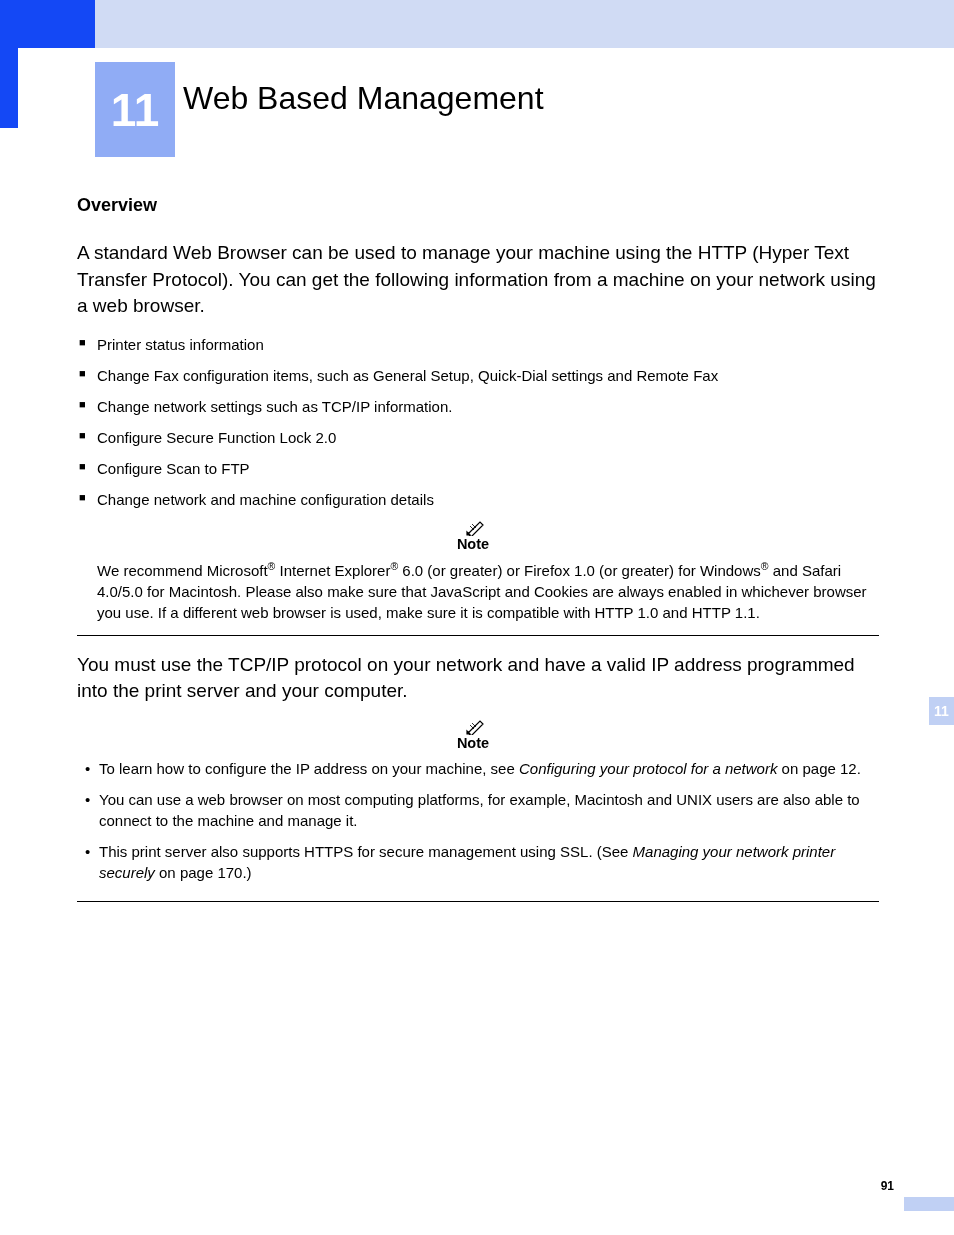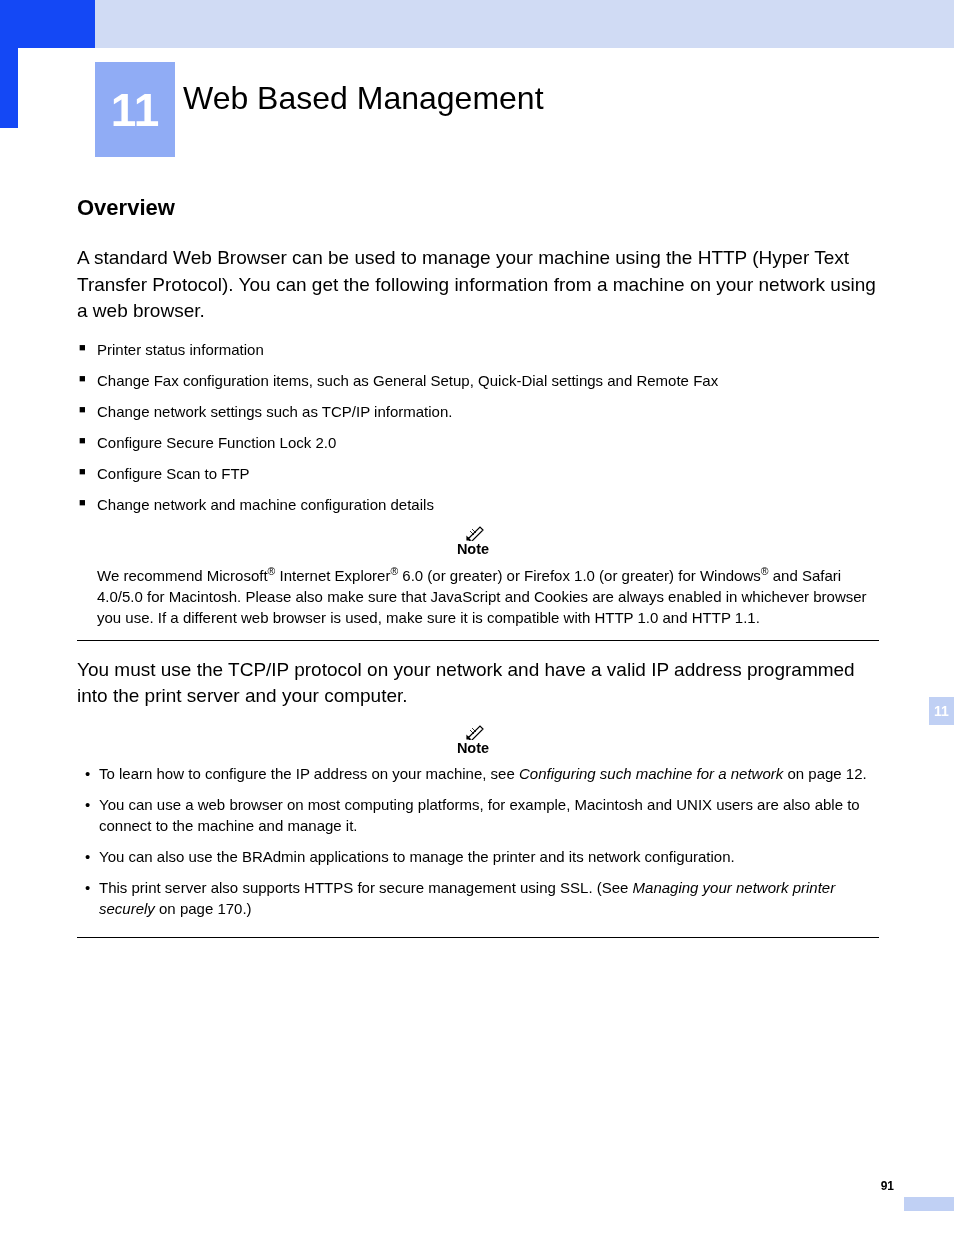--- a/index.html
+++ b/index.html
@@ -58,21 +58,21 @@
       font-size: 32px;
       font-weight: normal;
     }
     .content {
       position: absolute;
       top: 195px;
       left: 77px;
       width: 802px;
     }
     .h2 {
-      font-size: 22px;
+      font-size: 18px;
       font-weight: bold;
       margin-bottom: 24px;
     }
     .para {
       font-size: 19px;
       line-height: 1.4;
       margin-bottom: 14px;
     }
     .bullet-list {
     }
@@ -222,24 +222,23 @@
     <div class="note-head">
       <svg class="note-icon" viewBox="0 0 20 16">
           <path d="M2 14 L14 2 L17 5 L5 17 Z M1 15 L4 15 L1 12 Z" fill="none" stroke="#000" stroke-width="1.2"></path>
           <path d="M4 6 L8 10 M6 4 L10 8" stroke="#000" stroke-width="0.8"></path>
         </svg>
       <span class="note-label">Note</span>
       <div class="note-line"></div>
     </div>
     <div style="padding-bottom:8px;">
       <div class="dot-item">
-        <span>To learn how to configure the IP address on your machine, see </span><span class="italic-link">Configuring such machine for a network</span><span> on page 12.</span>
+        <span>To learn how to configure the IP address on your machine, see </span><span class="italic-link">Configuring your protocol for a network</span><span> on page 12.</span>
       </div>
       <div class="dot-item">You can use a web browser on most computing platforms, for example, Macintosh and UNIX users are also able to connect to the machine and manage it.</div>
-      <div class="dot-item">You can also use the BRAdmin applications to manage the printer and its network configuration.</div>
       <div class="dot-item">
         <span>This print server also supports HTTPS for secure management using SSL. (See </span><span class="italic-link">Managing your network printer securely</span><span> on page 170.)</span>
       </div>
     </div>
     <div class="note-bottom-line"></div>
   </div>
 
 </div>
 
 <div class="side-tab">11</div>

